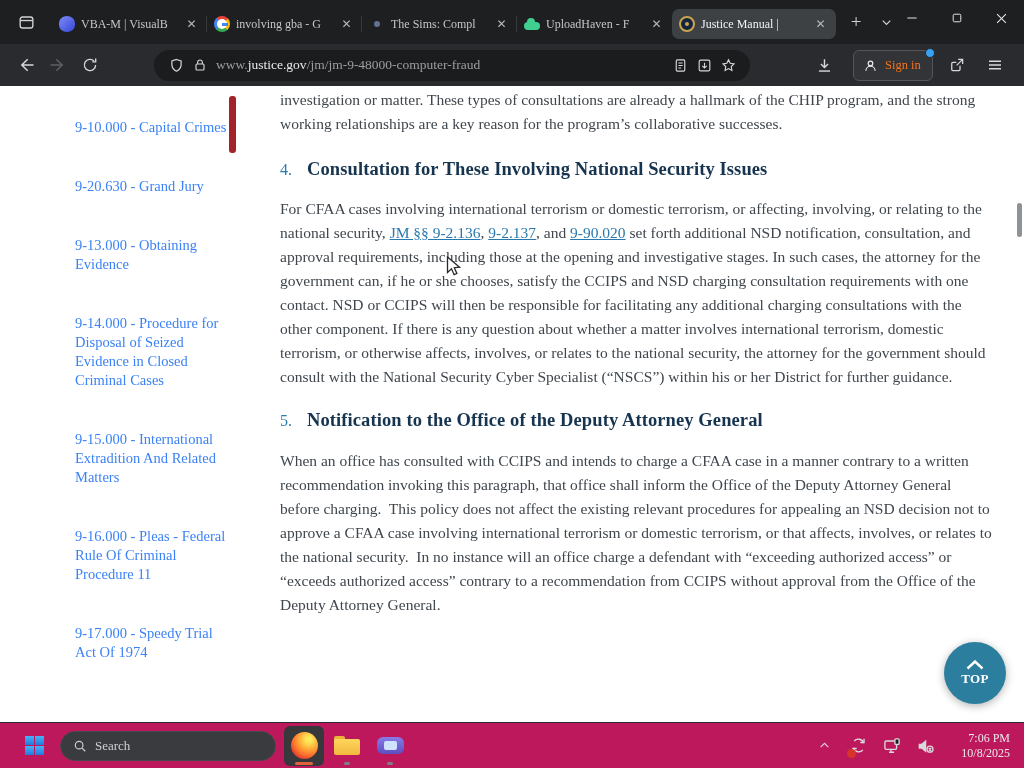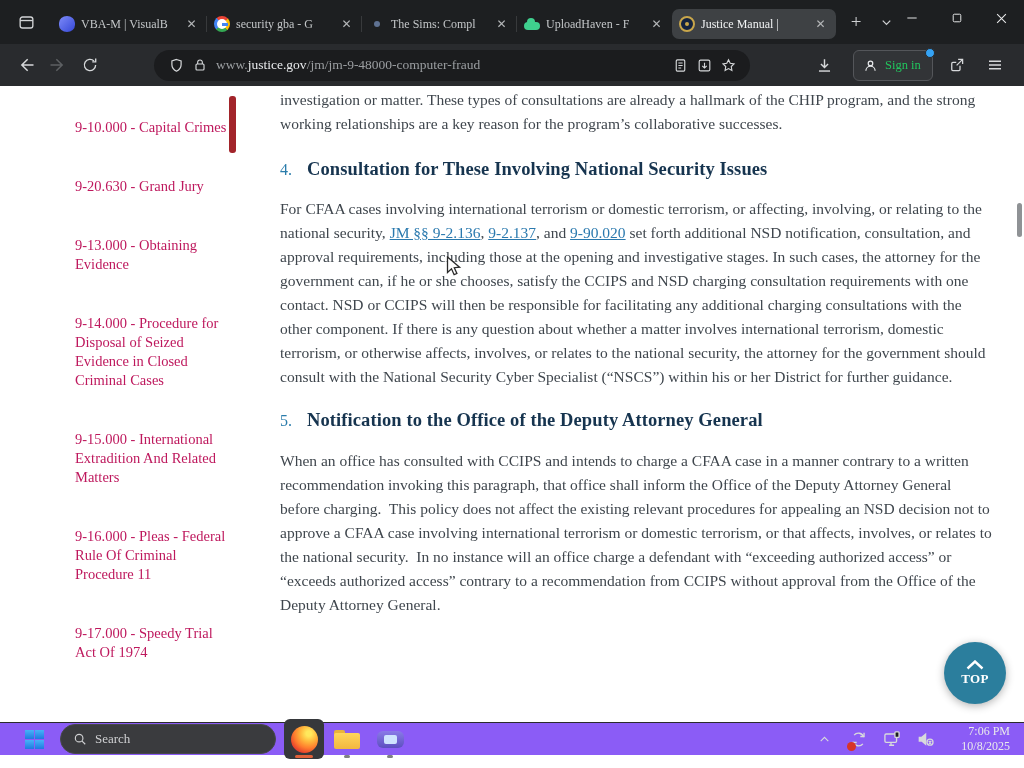--- a/index.html
+++ b/index.html
@@ -39,47 +39,47 @@
            display:flex;align-items:center;text-align:center;}
   .nav-btn{width:32px;height:32px;display:flex;align-items:center;justify-content:center;border-radius:6px;}
   .nav-btn.first{margin-left:10px;}
   .omnibox{height:31px;width:596px;margin-left:48px;border-radius:16px;background:#1b1c1e;
            display:flex;align-items:center;padding:0 10px;box-sizing:border-box;}
   .omni-ic{display:flex;align-items:center;justify-content:center;width:24px;height:24px;flex:0 0 24px;}
   .url{margin-left:4px;font-size:13.5px;color:#9b9ea1;white-space:nowrap;overflow:hidden;}
   .url .domain{color:#e9ebed;}
   .omni-spacer{flex:1;}
   .signin{height:29px;margin-left:13px;padding:0 11px 0 8px;display:flex;align-items:center;gap:6px;
-          background:#323437;border:1px solid #54565a;border-radius:6px;color:#22c55e;font-size:12.5px;position:relative;}
+          background:#323437;border:1px solid #54565a;border-radius:6px;color:#f97316;font-size:12.5px;position:relative;}
   .signin .dot{position:absolute;right:-3px;top:-3px;width:8px;height:8px;border-radius:50%;background:#35a3f5;border:1px solid #292b2e;}
   .tb-right{display:flex;align-items:center;}
   
   .page{position:absolute;top:86px;left:0;width:1024px;height:636px;background:#fff;overflow:hidden;}
   .sidebar{position:absolute;left:75px;top:32px;width:156px;display:flex;flex-direction:column;gap:40px;}
-  .side-link{font-size:14.5px;line-height:19px;color:#be185d;cursor:pointer;}
+  .side-link{font-size:14.5px;line-height:19px;color:#3b82f6;cursor:pointer;}
   .side-thumb{position:absolute;left:229px;top:10px;width:7px;height:57px;border-radius:3px;background:#a2242a;}
   .main{position:absolute;left:280px;top:0;width:714px;}
   .para{font-size:15.5px;line-height:24px;color:#3f464d;margin:0;}
   .intro{margin-top:2px;}
   .h-row{display:flex;align-items:baseline;}
   .h4-row{margin-top:23px;}
   .h5-row{margin-top:21px;}
   .h-num{width:27px;flex:0 0 27px;font-size:16px;color:#2a7cab;}
   .h-title{font-size:18.5px;font-weight:bold;color:#16344f;letter-spacing:.1px;}
   .p4{margin-top:17px;}
   .p5{margin-top:18px;}
   .jm-link{color:#2a79ae;text-decoration:underline;cursor:pointer;}
   .top-btn{position:absolute;left:944px;top:556px;width:62px;height:62px;border-radius:50%;background:#2b7e9d;
            color:#fff;display:flex;flex-direction:column;align-items:center;justify-content:center;gap:1px;
            box-shadow:0 2px 8px rgba(0,0,0,.3);}
   .top-label{font-size:13px;font-weight:bold;letter-spacing:.4px;}
   .v-thumb{position:absolute;left:1017px;top:117px;width:5px;height:34px;border-radius:3px;background:#8f9295;}
   .cursor{position:absolute;left:446px;top:170px;z-index:5;}
   
-  .taskbar{position:absolute;top:722px;left:0;width:1024px;height:33px;background:#8b5cf6;border-top:1px solid #2a2b2d;
+  .taskbar{position:absolute;top:722px;left:0;width:1024px;height:46px;background:#be185d;border-top:1px solid #2a2b2d;
            box-sizing:border-box;display:flex;align-items:center;}
   .start{margin-left:17px;width:34px;height:34px;display:flex;align-items:center;justify-content:center;border-radius:5px;}
   .winlogo{width:19px;height:19px;display:grid;grid-template-columns:9px 9px;grid-template-rows:9px 9px;gap:1px;}
   .winlogo span{background:linear-gradient(180deg,#47b2f8,#1f7ae0);}
   .search-pill{margin-left:9px;width:216px;height:30px;border-radius:15px;background:#3a3b3e;border:1px solid #47484b;
                display:flex;align-items:center;color:#cfd0d2;font-size:13px;box-sizing:border-box;}
   .task-app{position:relative;width:40px;height:40px;margin-left:3px;display:flex;align-items:center;justify-content:center;border-radius:6px;}
   .task-app.ff{margin-left:8px;background:#36383b;}
   .ind{position:absolute;bottom:1px;left:50%;transform:translateX(-50%);height:3px;border-radius:2px;}
   .ind-ff{width:18px;background:#e0613a;}
@@ -111,21 +111,21 @@
         </svg>
     </div>
     <div class="tabs">
       <div class="tab">
         <span class="fav fav-vbam"></span>
         <span class="tab-label">VBA-M | VisualB</span>
         <span class="tab-close">✕</span>
       </div>
       <div class="tab">
         <span class="fav fav-google"></span>
-        <span class="tab-label">security gba - G</span>
+        <span class="tab-label">involving gba - G</span>
         <span class="tab-close">✕</span>
       </div>
       <div class="tab">
         <span class="fav fav-sims"></span>
         <span class="tab-label">The Sims: Compl</span>
         <span class="tab-close">✕</span>
       </div>
       <div class="tab">
         <span class="fav fav-cloud"></span>
         <span class="tab-label">UploadHaven - F</span>

